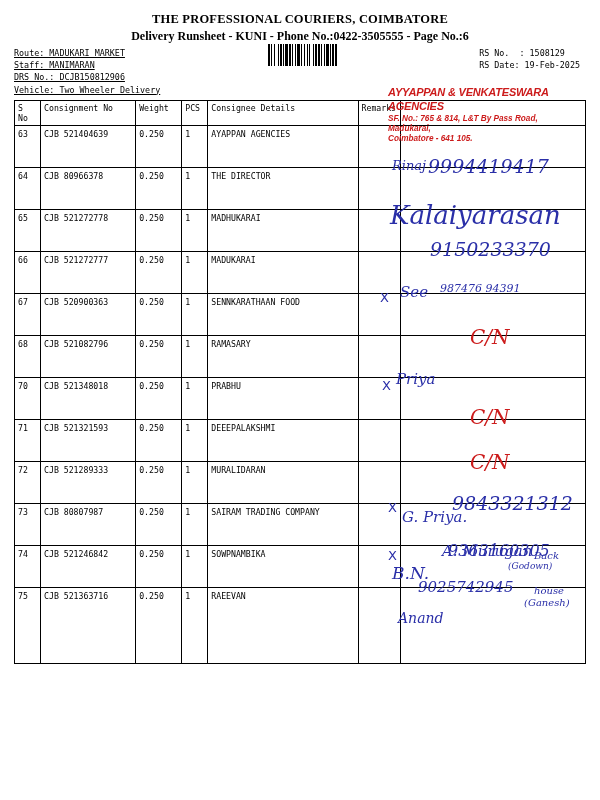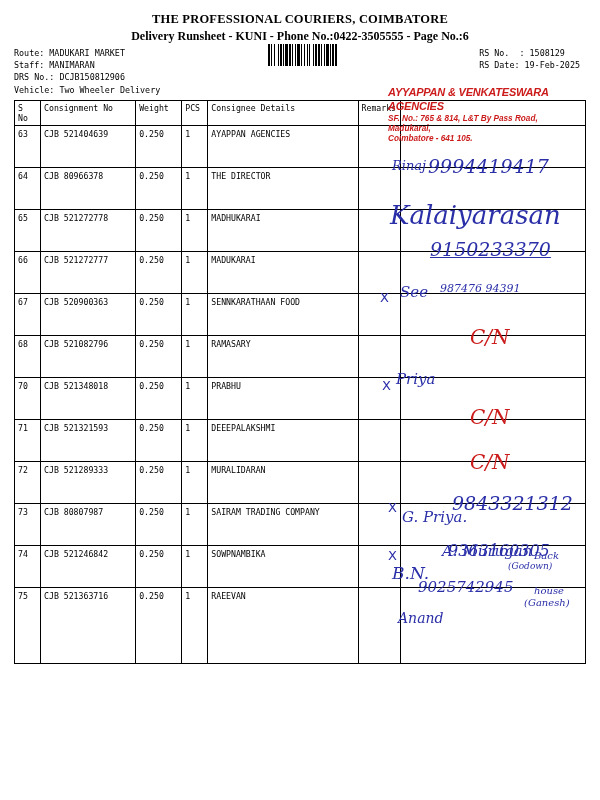--- a/index.html
+++ b/index.html
@@ -39,21 +39,21 @@
     margin-bottom: 3px;
   }
   .meta {
     display: flex;
     justify-content: space-between;
     align-items: flex-start;
     font-size: 8.4px;
     line-height: 1.45;
     font-family: "DejaVu Sans Mono", monospace;
   }
-  .meta-left div { white-space: pre; }
+  .meta-left div { white-space: pre; text-decoration: underline; }
   .meta-right { text-align: left; padding-right: 6px; }
   .meta-right div { white-space: pre; }
 
   
   .barcode-wrap {
     position: absolute;
     left: 268px;
     top: 44px;
     width: 110px;
     height: 22px;
@@ -337,21 +337,21 @@
     <div class="l1">AYYAPPAN &amp; VENKATESWARA AGENCIES</div>
     <div class="l2">SF. No.: 765 &amp; 814, L&amp;T By Pass Road,</div>
     <div class="l3">Madukarai,</div>
     <div class="l4">Coimbatore - 641 105.</div>
   </div>
 
   <div class="ink blue hw" style="left:392px; top:158px; font-size:13px;">Rinaj</div>
   <div class="ink blue hw-lg" style="left:428px; top:155px;">9994419417</div>
 
   <div class="ink blue hw-lg" style="left:390px; top:200px; font-size:26px;">Kalaiyarasan</div>
-  <div class="ink blue hw-lg" style="left:430px; top:238px;text-decoration:underline;">9150233370</div>
+  <div class="ink blue hw-lg" style="left:430px; top:238px;">9150233370</div>
 
   <div class="ink blue xmark" style="left:380px; top:290px;">X</div>
   <div class="ink blue hw" style="left:400px; top:283px;">See</div>
   <div class="ink blue hw-sm" style="left:440px; top:282px;">987476 94391</div>
 
   <div class="ink cn" style="left:470px; top:325px;">C/N</div>
 
   <div class="ink blue xmark" style="left:382px; top:378px;">X</div>
   <div class="ink blue hw" style="left:396px; top:370px;">Priya</div>
 

